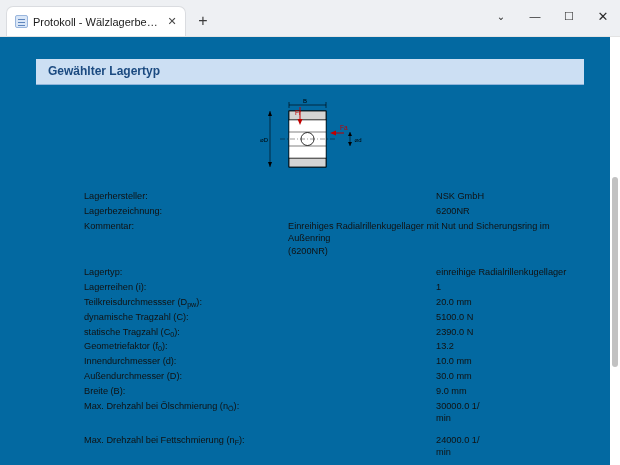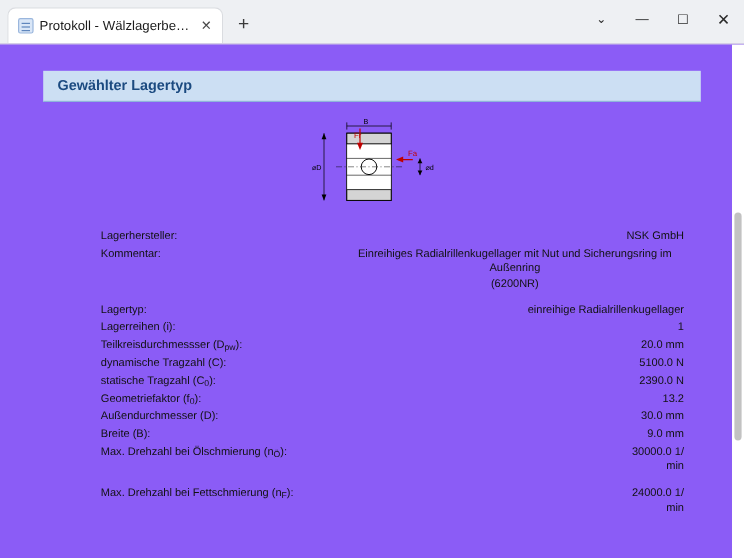--- a/index.html
+++ b/index.html
@@ -84,21 +84,21 @@
     width: 34px; height: 32px;
     display: flex; align-items: center; justify-content: center;
     font-size: 11px; color: #2b2b2b;
   }
   .win-btn.chev { font-size: 10px; }
   .win-btn.close { font-size: 13px; }
 
   
   .doc-area {
     flex: 1 1 auto;
-    background: #8b5cf6;
+    background: #0369a1;
     position: relative;
     overflow: hidden;
     border-top: 1px solid #e3e3e3;
   }
   .page {
     position: absolute;
     left: 0; top: 0; right: 0;
     padding: 0 22px 0 22px;
   }
   .section-header {
@@ -120,21 +120,21 @@
   .table {
     margin: 0 14px;
     font-size: 9.2px;
     color: #111;
     width: calc(100% - 28px);
     border-collapse: collapse;
   }
   .table td { padding: 1.2px 0; vertical-align: top; line-height: 1.35; }
   .col-label { width: 46%; padding-left: 48px !important; }
   .col-mid   { width: 27%; text-align: left; }
-  .col-val   { width: 27%; text-align: right; padding-right: 14px !important; }
+  .col-val   { width: 27%; padding-right: 14px !important; }
   .spacer-row td { height: 7px; padding: 0 !important; }
   .wrap-right { text-align: right; }
 
   sub { font-size: 7.2px; vertical-align: baseline; position: relative; top: 2px; }
 
   
   .scrollbar {
     position: absolute; right: 0; top: 0; bottom: 0;
     width: 10px; background: #ffffff;
   }
@@ -211,22 +211,27 @@
       </div>
 
       <table class="table">
         <tbody>
             <tr>
           <td class="col-label">Lagerhersteller:</td>
           <td class="col-mid"></td>
           <td class="col-val">NSK GmbH</td>
         </tr>
         <tr>
+          <td class="col-label">Lagerbezeichnung:</td>
+          <td class="col-mid"></td>
+          <td class="col-val">6200NR</td>
+        </tr>
+        <tr>
           <td class="col-label">Kommentar:</td>
-          <td class="col-mid wrap-right" colspan="2" style="text-align:center;padding-right:14px;">
+          <td class="col-mid wrap-right" colspan="2" style="text-align:left;padding-right:14px;">
             <div>Einreihiges Radialrillenkugellager mit Nut und Sicherungsring im Außenring</div>
             <div>(6200NR)</div>
           </td>
         </tr>
         <tr class="spacer-row">
               <td colspan="3"></td>
             </tr>
         <tr>
           <td class="col-label">Lagertyp:</td>
           <td class="col-mid"></td>
@@ -249,20 +254,25 @@
         </tr>
         <tr>
           <td class="col-label">statische Tragzahl (C<sub>0</sub>):</td>
           <td class="col-mid"></td>
           <td class="col-val">2390.0 N</td>
         </tr>
         <tr>
           <td class="col-label">Geometriefaktor (f<sub>0</sub>):</td>
           <td class="col-mid"></td>
           <td class="col-val">13.2</td>
+        </tr>
+        <tr>
+          <td class="col-label">Innendurchmesser (d):</td>
+          <td class="col-mid"></td>
+          <td class="col-val">10.0 mm</td>
         </tr>
         <tr>
           <td class="col-label">Außendurchmesser (D):</td>
           <td class="col-mid"></td>
           <td class="col-val">30.0 mm</td>
         </tr>
         <tr>
           <td class="col-label">Breite (B):</td>
           <td class="col-mid"></td>
           <td class="col-val">9.0 mm</td>

